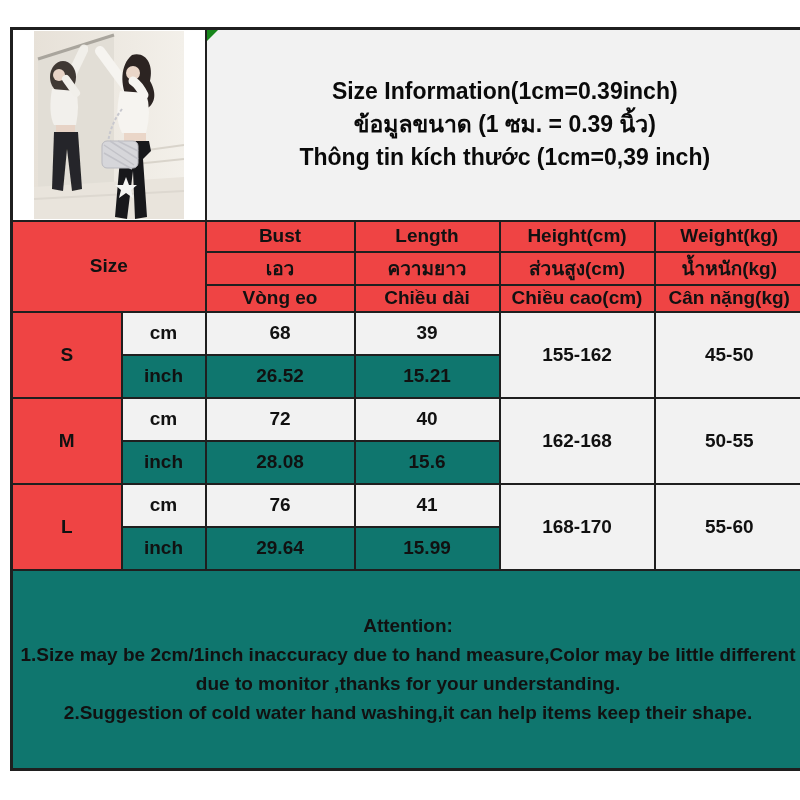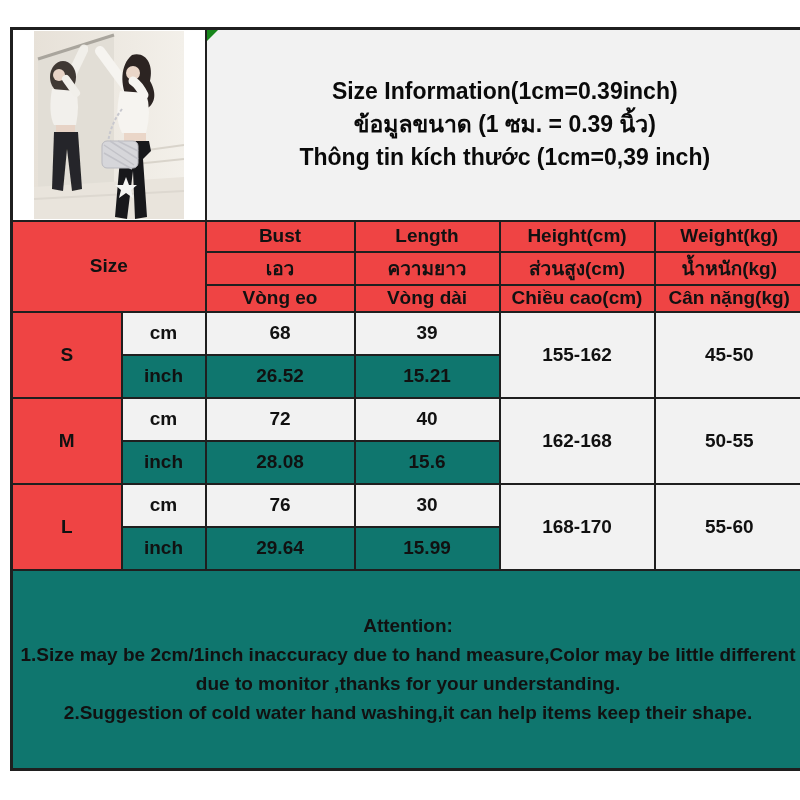--- a/index.html
+++ b/index.html
@@ -131,21 +131,21 @@
       <td class="bg-gray hdr">Weight(kg)</td>
     </tr>
     <tr style="height:33px">
       <td class="bg-gray hdr">เอว</td>
       <td class="bg-gray hdr">ความยาว</td>
       <td class="bg-gray hdr">ส่วนสูง(cm)</td>
       <td class="bg-gray hdr">น้ำหนัก(kg)</td>
     </tr>
     <tr style="height:27px">
       <td class="bg-gray hdr hdr-vi">Vòng eo</td>
-      <td class="bg-gray hdr hdr-vi">Vòng dài</td>
+      <td class="bg-gray hdr hdr-vi">Chiều dài</td>
       <td class="bg-gray hdr hdr-vi">Chiều cao(cm)</td>
       <td class="bg-gray hdr hdr-vi">Cân nặng(kg)</td>
     </tr>
 
     <tr style="height:43px">
       <td rowspan="2" class="bg-gray size-letter">S</td>
       <td class="bg-light unit">cm</td>
       <td class="bg-light val">68</td>
       <td class="bg-light val">39</td>
       <td rowspan="2" class="bg-light range">155-162</td>
@@ -168,21 +168,21 @@
     <tr style="height:43px">
       <td class="bg-white unit">inch</td>
       <td class="bg-white val">28.08</td>
       <td class="bg-white val">15.6</td>
     </tr>
 
     <tr style="height:43px">
       <td rowspan="2" class="bg-gray size-letter">L</td>
       <td class="bg-light unit">cm</td>
       <td class="bg-light val">76</td>
-      <td class="bg-light val">30</td>
+      <td class="bg-light val">41</td>
       <td rowspan="2" class="bg-light range">168-170</td>
       <td rowspan="2" class="bg-light range">55-60</td>
     </tr>
     <tr style="height:43px">
       <td class="bg-white unit">inch</td>
       <td class="bg-white val">29.64</td>
       <td class="bg-white val">15.99</td>
     </tr>
 
     <tr>

